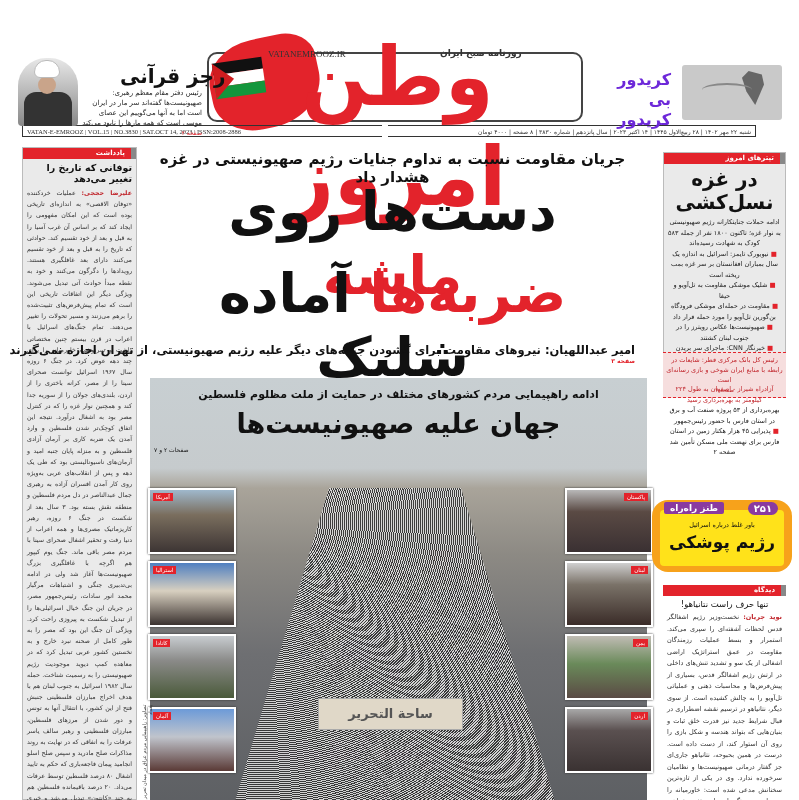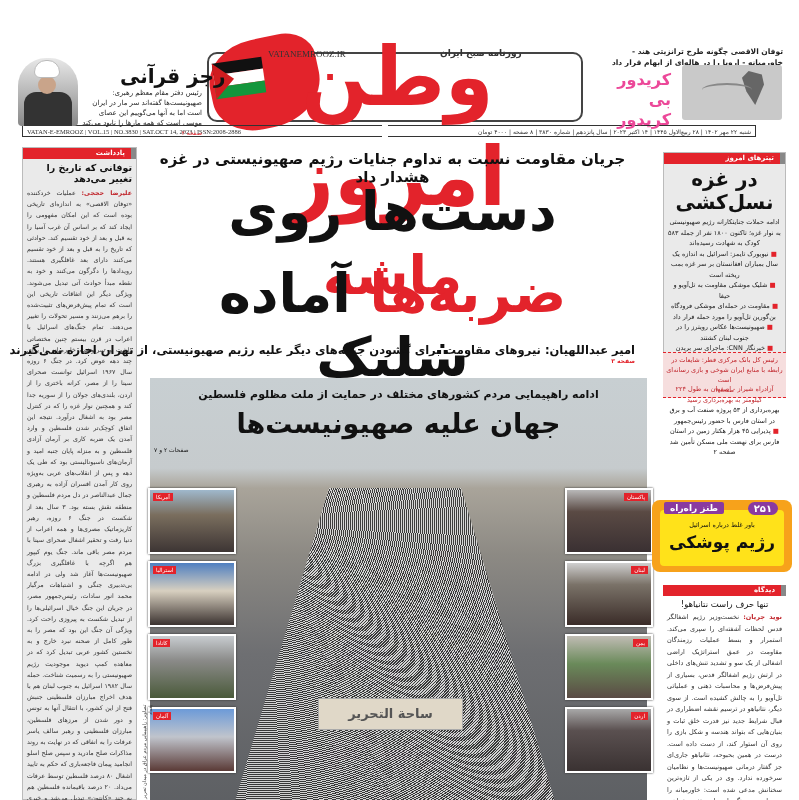--- a/index.html
+++ b/index.html
@@ -19,21 +19,21 @@
 .info-rtl{position:absolute;left:388px;top:125px;width:368px;height:12px;border:1px solid #333;border-left:none;font-size:6px;padding:2px 4px;color:#333;white-space:nowrap;overflow:hidden}
 
 .cleric{position:absolute;left:18px;top:58px;width:60px;height:68px;background:linear-gradient(#e8e8e8,#888);border-radius:28px 28px 4px 4px}
 .cleric .turban{position:absolute;left:16px;top:2px;width:26px;height:18px;background:#fff;border-radius:12px 12px 6px 6px;border:1px solid #bbb}
 .cleric .face{position:absolute;left:20px;top:18px;width:18px;height:18px;background:#c9a48a;border-radius:50%}
 .cleric .robe{position:absolute;left:6px;top:34px;width:48px;height:34px;background:#333;border-radius:12px 12px 0 0}
 .tl-title{position:absolute;left:120px;top:64px;font-size:20px;font-weight:900;color:#111}
 .tl-body{position:absolute;left:78px;top:88px;width:124px;font-size:7px;line-height:10px;color:#222;text-align:right}
 
 .tr-kicker{position:absolute;left:598px;top:46px;width:185px;font-size:7.5px;line-height:11px;color:#222;font-weight:bold;text-align:right}
-.tr-title{position:absolute;left:598px;top:70px;width:73px;font-size:16px;line-height:20px;font-weight:900;color:#ec4899;text-align:right}
+.tr-title{position:absolute;left:598px;top:70px;width:73px;font-size:16px;line-height:20px;font-weight:900;color:#6d28d9;text-align:right}
 .map{position:absolute;left:682px;top:65px;width:100px;height:55px;background:#c9c9c9;border-radius:3px}
 .map .india{position:absolute;right:18px;top:6px;width:22px;height:34px;background:#666;clip-path:polygon(30% 0,90% 10%,100% 40%,60% 100%,20% 60%,0 20%)}
 .map .route{position:absolute;left:20px;top:18px;width:50px;height:14px;border-top:2px solid #888;border-radius:50%}
 
 .side-col{position:absolute;background:#eaeaea;border:1px solid #bbb}
 .sec-hd{height:11px;background:#e3232b;color:#fff;font-size:7px;font-weight:bold;padding:1px 6px;border-right:5px solid #888}
 .col-text{font-size:6.3px;line-height:11.2px;color:#333;text-align:justify;padding:0 4px}
 .col-text .author{color:#c1272d;font-weight:bold}
 
 .kicker{position:absolute;left:150px;top:150px;width:485px;text-align:center;font-size:15px;font-weight:bold;color:#111}
@@ -52,21 +52,21 @@
 .thumbs{position:absolute;width:88px}
 .thumb{position:relative;width:88px;height:66px;margin-bottom:7px;border:2px solid #fff;box-shadow:0 0 2px #333;overflow:hidden}
 .thumb .lbl{position:absolute;top:3px;background:#e3232b;color:#fff;font-size:5.5px;padding:1px 3px}
 .thumbs.left .lbl{left:3px}.thumbs.right .lbl{right:3px}
 .photo-credit{position:absolute;left:141px;top:705px;font-size:5px;color:#333;writing-mode:vertical-rl;transform:rotate(180deg)}
 
 .rc-title{text-align:center;font-weight:900;color:#111}
 .rc-text{font-size:6.5px;line-height:10.5px;color:#222;text-align:center;padding:0 4px}
 .rc-text .bul{color:#e3232b}
 .redbox{background:#f6dede;border-top:1px dashed #e3232b;border-bottom:1px dashed #e3232b;color:#c1272d;font-size:6.5px;line-height:10px;text-align:center;padding:2px}
-.promo{position:absolute;left:652px;top:500px;width:140px;height:72px;background:#f7a21b;border-radius:8px}
+.promo{position:absolute;left:652px;top:500px;width:140px;height:72px;background:#f7a21b;border-radius:16px}
 .promo .inner{position:absolute;left:8px;top:10px;width:124px;height:56px;background:#ffe21a;border-radius:4px}
 .promo .tag{position:absolute;left:12px;top:2px;background:#8a3aa0;color:#fff;font-size:9px;font-weight:bold;padding:1px 6px;border-radius:2px}
 .promo .num{position:absolute;right:14px;top:2px;background:#8a3aa0;color:#fff;font-size:10px;font-weight:bold;padding:1px 6px;border-radius:8px}
 .promo .sub{position:absolute;left:0;top:21px;width:100%;text-align:center;font-size:6.5px;color:#111}
 .promo .big{position:absolute;left:0;top:32px;width:100%;text-align:center;font-size:17px;font-weight:900;color:#111}
 </style>
 </head>
 <body>
 
 <div id="masthead">
@@ -87,21 +87,20 @@
   <div class="cleric">
     <div class="robe"></div>
       <div class="face"></div>
       <div class="turban"></div>
   </div>
   <div class="tl-title">رجز قرآنی</div>
   <div class="tl-body">
     <span>رئیس دفتر مقام معظم رهبری: صهیونیست‌ها گفته‌اند سر مار در ایران است اما به آنها می‌گوییم این عصای موسی است که همه مارها را نابود می‌کند</span> <span class="page-ref">صفحه ۲</span>
   </div>
 
-  <div class="tr-kicker">توفان الاقصی چگونه طرح ترانزیتی هند - خاورمیانه - اروپا را در هاله‌ای از ابهام قرار داد</div>
   <div class="tr-title">
     <div>کریدور</div>
     <div>بی کریدور</div>
   </div>
   <div class="map">
     <div class="india"></div>
     <div class="route"></div>
   </div>
 </div>
 

